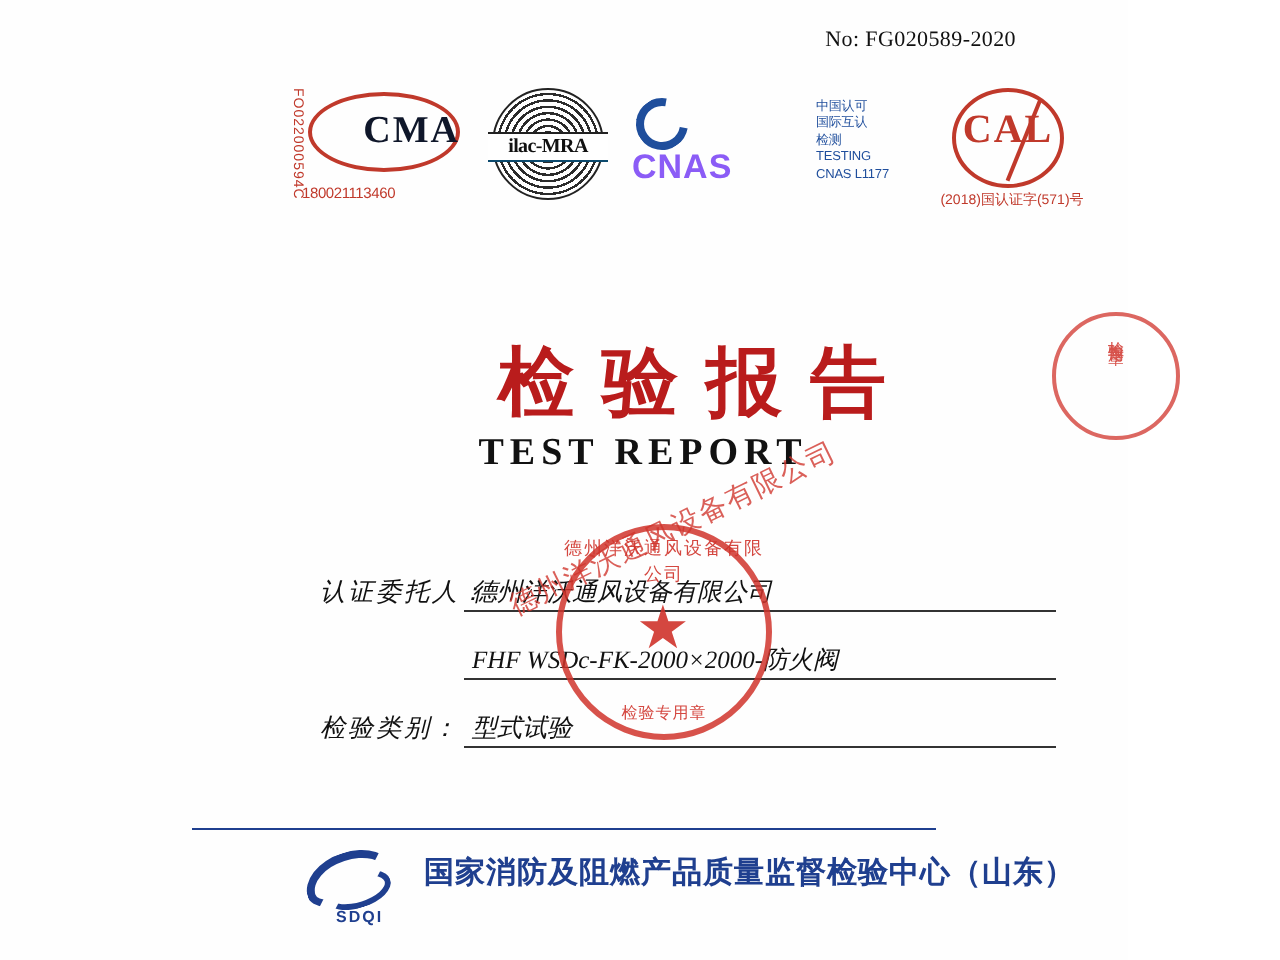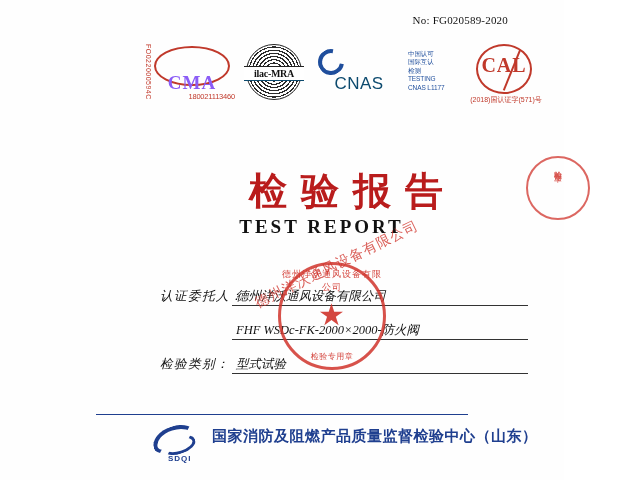--- a/index.html
+++ b/index.html
@@ -70,35 +70,35 @@
   .cma-oval {
     position: absolute;
     left: 0; top: 0;
     width: 76px; height: 40px;
     border: 2.5px solid #c0392b;
     border-radius: 50%;
     box-sizing: border-box;
   }
   .cma-text {
     position: absolute;
-    left: 0; top: 26px;
+    left: 0; top: 9px;
     width: 76px;
-    text-align: center;
+    text-align: right;
     font-family: "Liberation Serif", serif;
     font-weight: bold;
     font-size: 19px;
-    color: #8b5cf6;
+    color: #0f172a;
     letter-spacing: 1px;
   }
   .cma-code {
     position: absolute;
     left: -3px;
     top: 46px;
     width: 84px;
-    text-align: right;
+    text-align: left;
     font-size: 7.5px;
     color: #c0392b;
     font-family: "Liberation Sans", sans-serif;
     letter-spacing: -0.2px;
   }
 
   .logo-ilac {
     position: absolute;
     left: 104px;
     top: 2px;
@@ -148,25 +148,25 @@
     border-radius: 50%;
     border: 4px solid #1f4e9c;
     border-right-color: transparent;
     transform: rotate(-35deg);
     box-sizing: border-box;
   }
   .cnas-word {
     position: absolute;
     left: 0; top: 26px;
     width: 86px;
-    text-align: center;
-    font-family: "Liberation Sans", sans-serif;
-    font-weight: normal;
+    text-align: left;
+    font-family: "Liberation Sans", sans-serif;
+    font-weight: bold;
     font-size: 17px;
-    color: #0c4a6e;
+    color: #8b5cf6;
     letter-spacing: 0.5px;
   }
 
   .logo-cnas-text {
     position: absolute;
     left: 268px;
     top: 8px;
     width: 52px;
     font-family: "Liberation Sans", sans-serif;
     font-size: 6.5px;

